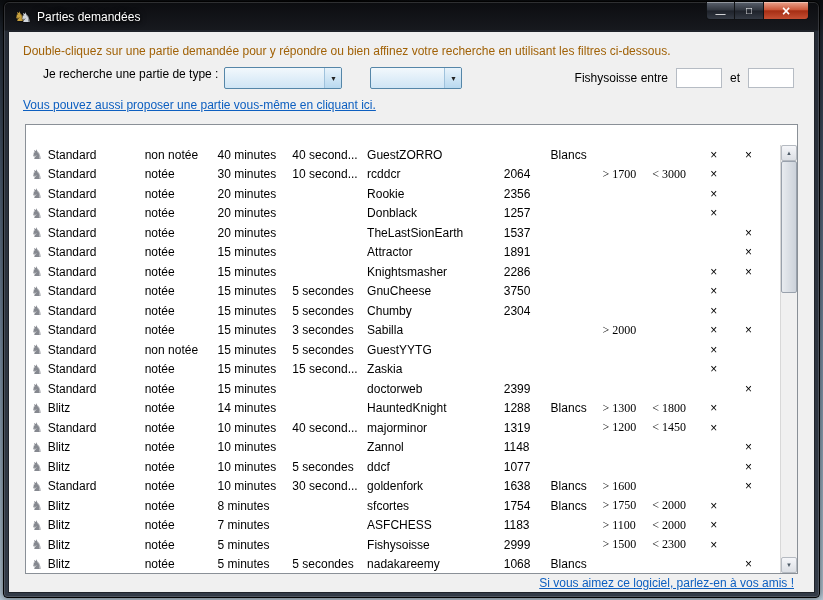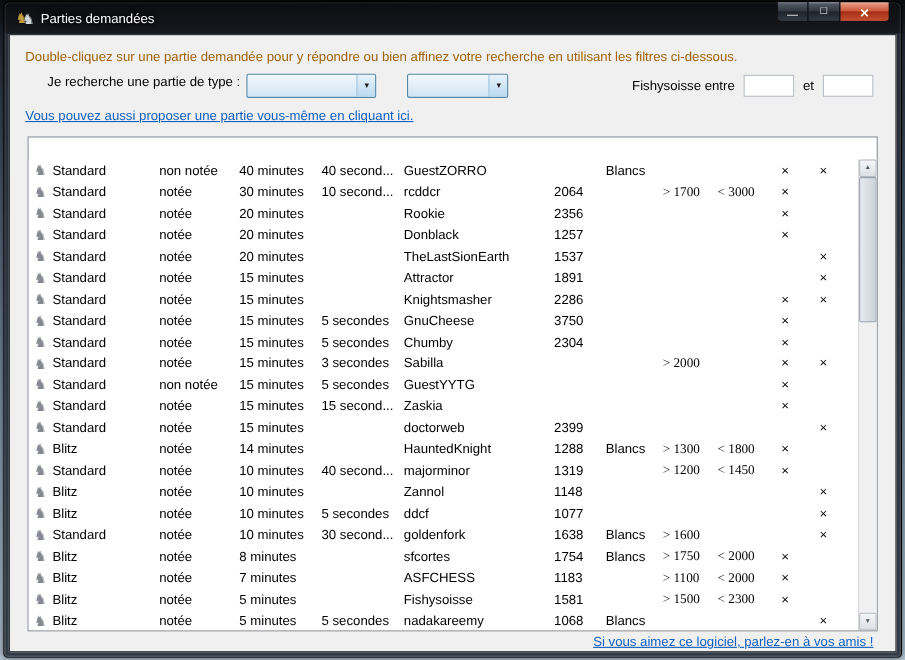--- a/index.html
+++ b/index.html
@@ -496,21 +496,21 @@
   </div>
             <div class="lv-row">
     <div class="c c0">
       <span class="knight">♞</span>
       <span>Blitz</span>
     </div>
     <div class="c c1">notée</div>
     <div class="c c2">5 minutes</div>
     <div class="c c3"></div>
     <div class="c c4">Fishysoisse</div>
-    <div class="c c5">1581</div>
+    <div class="c c5">2999</div>
     <div class="c c6"></div>
     <div class="c c7">&gt; 1500</div>
     <div class="c c8">&lt; 2300</div>
     <div class="c c9">×</div>
     <div class="c c10"></div>
   </div>
             <div class="lv-row">
     <div class="c c0">
       <span class="knight">♞</span>
       <span>Blitz</span>

